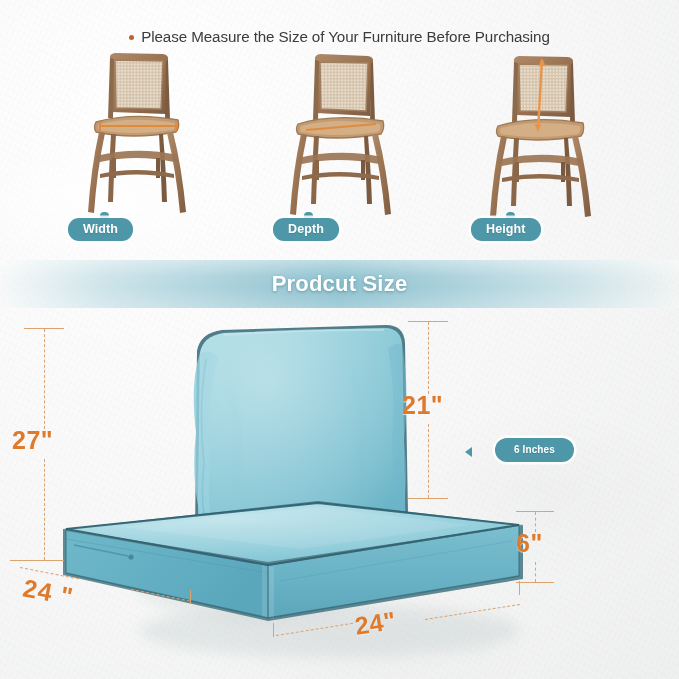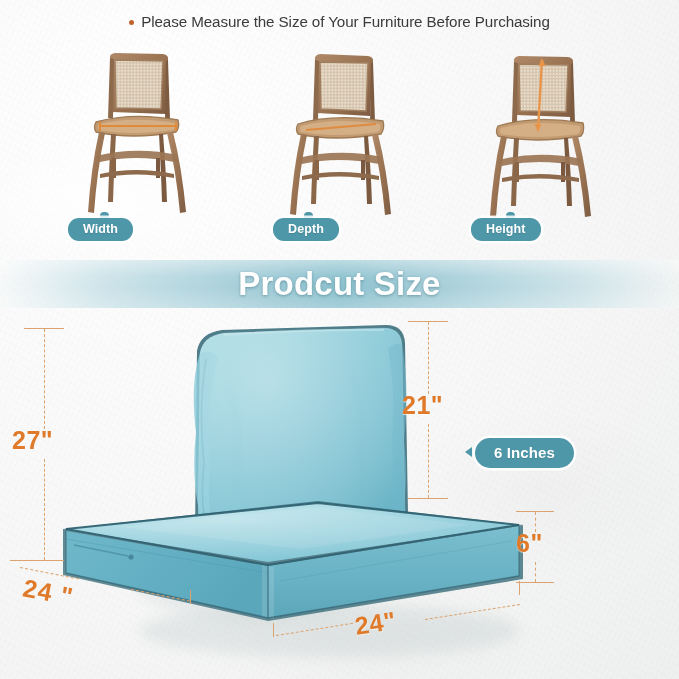--- a/index.html
+++ b/index.html
@@ -23,21 +23,21 @@
   .bg-blotch{
     position:absolute;inset:0;
     background:
       radial-gradient(ellipse 180px 90px at 14% 30%, rgba(255,255,255,0.75), rgba(255,255,255,0) 70%),
       radial-gradient(ellipse 210px 120px at 80% 72%, rgba(0,0,0,0.018), rgba(0,0,0,0) 70%),
       radial-gradient(ellipse 240px 110px at 55% 95%, rgba(0,0,0,0.02), rgba(0,0,0,0) 72%);
   }
 
   
   .header{
-    position:absolute;top:13px;left:0;width:679px;
+    position:absolute;top:28px;left:0;width:679px;
     display:flex;align-items:center;justify-content:center;
     gap:7px;
   }
   .header-bullet{
     width:5px;height:5px;border-radius:50%;
     background:#c0622a;flex:none;margin-top:2px;
   }
   .header-text{
     font-size:15.2px;color:#3b3b3b;letter-spacing:-0.1px;
     white-space:nowrap;
@@ -84,21 +84,21 @@
     position:absolute;left:0;top:5px;width:679px;height:48px;
     background:linear-gradient(180deg,
       rgba(255,255,255,0.42) 0%,
       rgba(255,255,255,0.05) 34%,
       rgba(255,255,255,0.0) 58%,
       rgba(255,255,255,0.22) 100%);
   }
   .banner-title{
     position:absolute;left:0;top:5px;width:679px;height:48px;
     display:flex;align-items:center;justify-content:center;
-    color:#ffffff;font-size:33px;font-weight:bold;
+    color:#ffffff;font-size:22px;font-weight:bold;
     letter-spacing:0.2px;
     text-shadow:0 1px 3px rgba(40,90,105,0.45);
   }
 
   
   .dimlabel{
     position:absolute;
     color:#e07a2b;font-weight:bold;
     white-space:nowrap;
     text-shadow:0 1px 1px rgba(255,255,255,0.65);
@@ -384,21 +384,21 @@
       <div class="tick" style="left:408px;top:8px;width:40px;"></div>
       <div class="dash-v" style="left:428px;top:9px;height:72px;"></div>
       <div class="dimlabel" style="left:402px;top:78px;font-size:25px;letter-spacing:0.5px;">21"</div>
       <div class="dash-v" style="left:428px;top:111px;height:74px;"></div>
       <div class="tick" style="left:408px;top:185px;width:40px;"></div>
     </div>
 
     
     <div>
       <div class="arrow-left" style="left:465px;top:134px;"></div>
-      <div class="pill" style="left:475px;top:125px;font-size:15px;padding:6px 19px 7px 19px;border-radius:15px;">6 Inches</div>
+      <div class="pill" style="left:495px;top:125px;font-size:10px;padding:6px 19px 7px 19px;border-radius:15px;">6 Inches</div>
     </div>
 
     
     <div>
       <div class="tick" style="left:10px;top:247px;width:40px;"></div>
       <div class="dash-h" style="left:20px;top:254px;width:60px;transform:rotate(11deg);transform-origin:left center;"></div>
       <div class="dimlabel" style="left:23px;top:265px;font-size:25px;letter-spacing:1px;transform:rotate(11deg);">24 "</div>
       <div class="dash-h" style="left:131px;top:276px;width:60px;transform:rotate(11deg);transform-origin:left center;"></div>
       <div class="tick-v" style="left:190px;top:277px;height:14px;"></div>
     </div>

